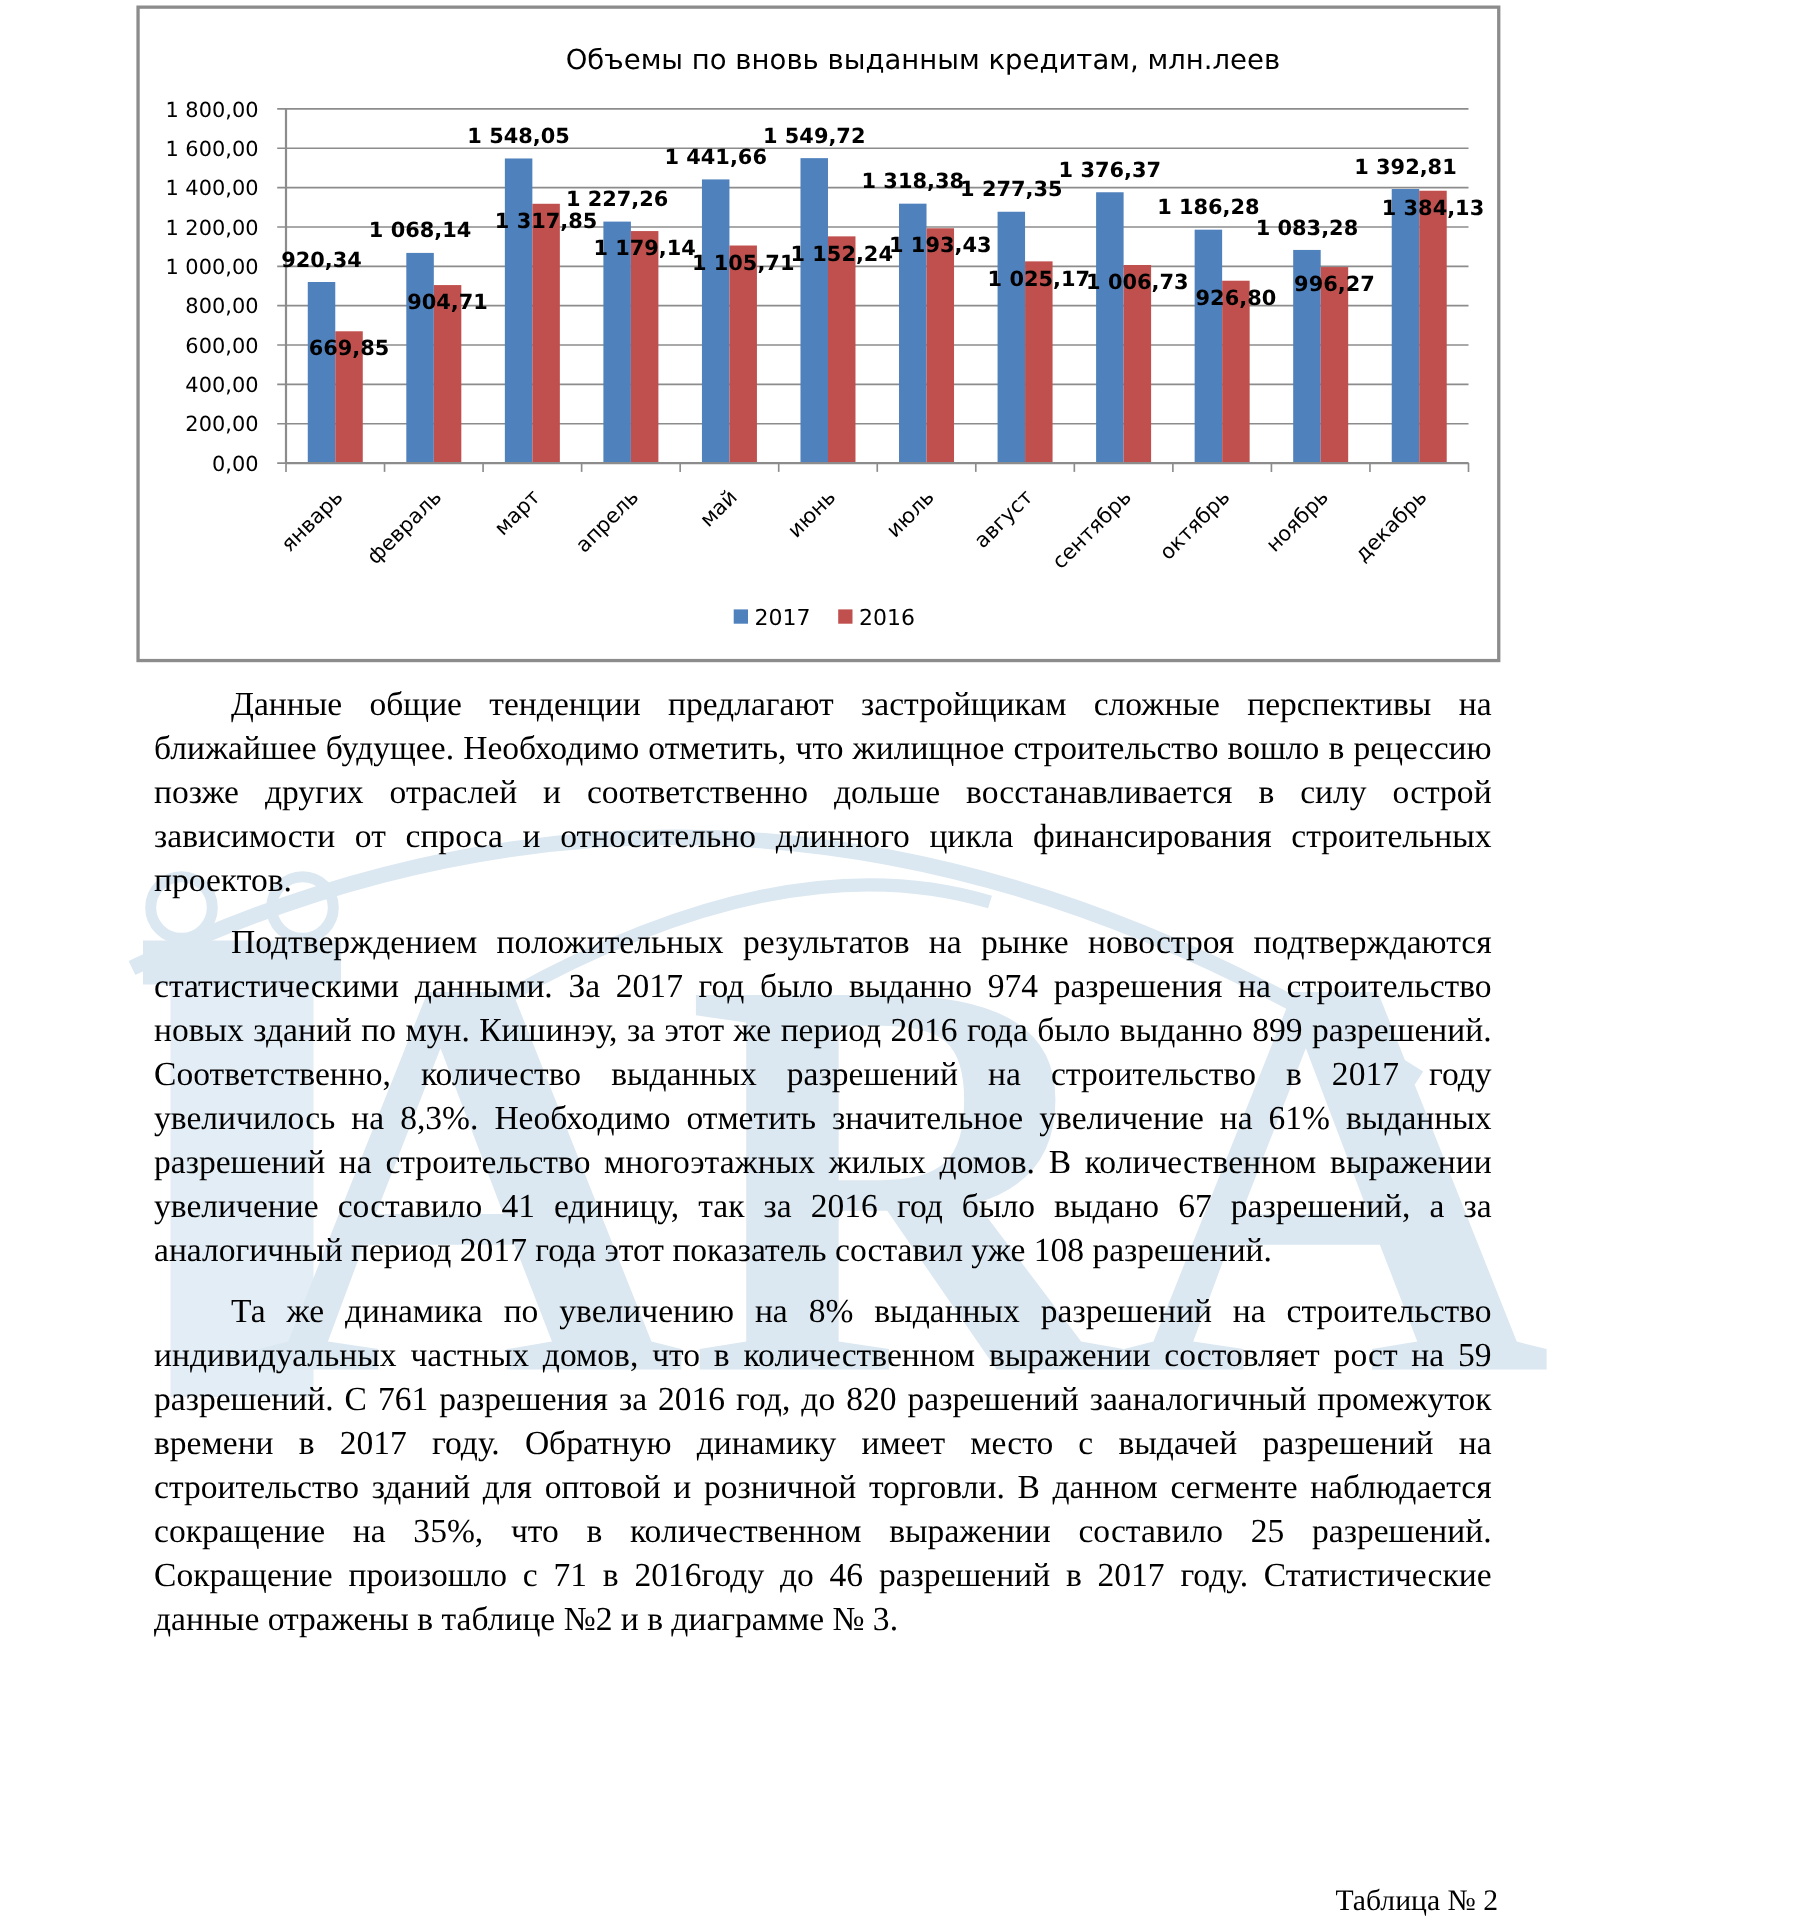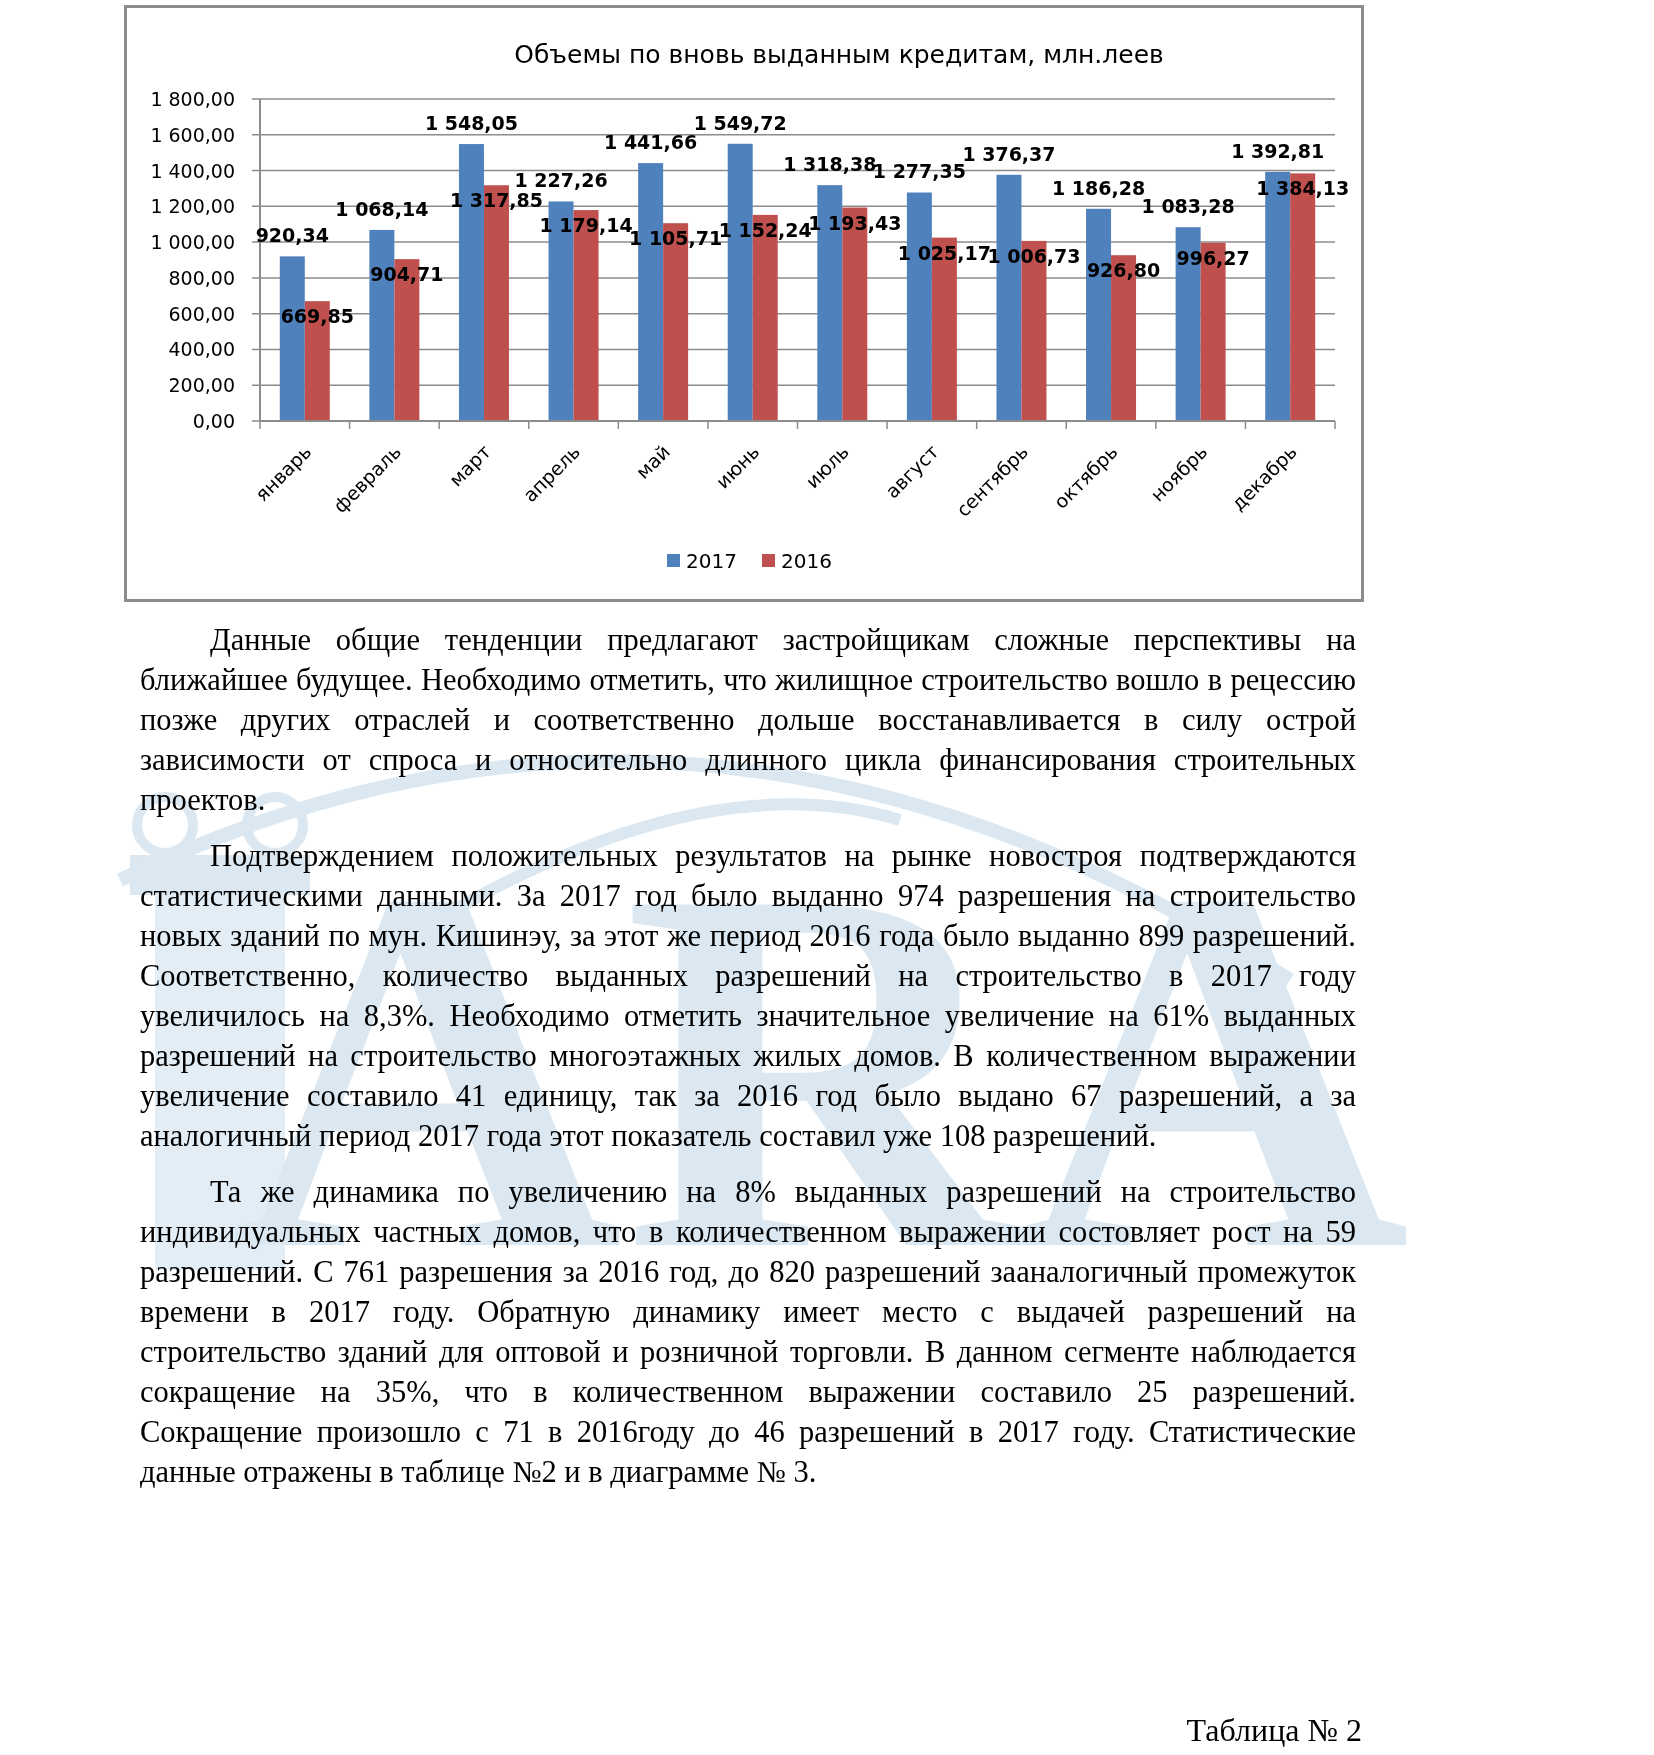--- a/index.html
+++ b/index.html
@@ -2,21 +2,21 @@
 <html><head>
 <meta charset="utf-8">
 <style>
   html, body { margin: 0; padding: 0; background: #ffffff; }
   body { width: 1654px; height: 1755px; position: relative; overflow: hidden; font-family: "Liberation Serif", serif; }
   .watermark { position: absolute; left: 0; top: 0; width: 1654px; height: 1755px; pointer-events: none; }
   .chart-frame { position: absolute; left: 124px; top: 5px; width: 1240px; height: 597px; border: 3px solid #8c8c8c; background: #ffffff; box-sizing: border-box; padding-left: 32px; }
   .chart-frame svg { position: absolute; left: 0; top: 0; }
   .text-block { position: absolute; left: 124px; top: 604px; width: 1248px; font-size: 30.5px; line-height: 40px; color: #000; }
   .text-block p { margin: 16px; text-align: justify; text-align-last: left; text-indent: 70px; }
-  .table-caption { position: absolute; right: 292px; top: 1712px; font-size: 32px; color: #000; }
+  .table-caption { position: absolute; right: 292px; top: 1712px; font-size: 27px; color: #000; }
 </style>
 </head>
 <body>
 
 <svg class="watermark" width="1654" height="1755" viewBox="0 0 1654 1755">
   <g fill="#dbe8f1" stroke="none">
 
     <rect x="155" y="890" width="130" height="380" fill="#e3edf5"></rect>
     <rect x="130" y="855" width="180" height="40" fill="#dbe8f1"></rect>
     <circle cx="165" cy="825" r="28" fill="none" stroke="#dbe8f1" stroke-width="10"></circle>

